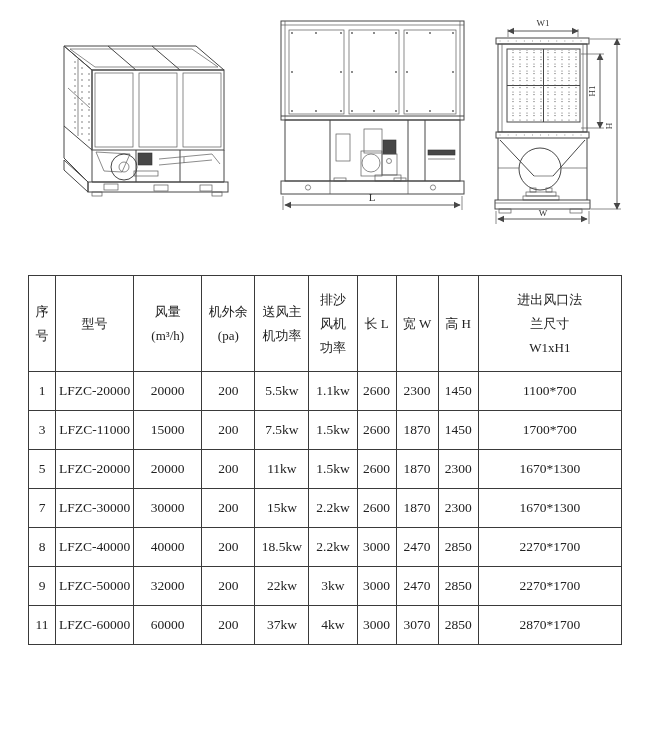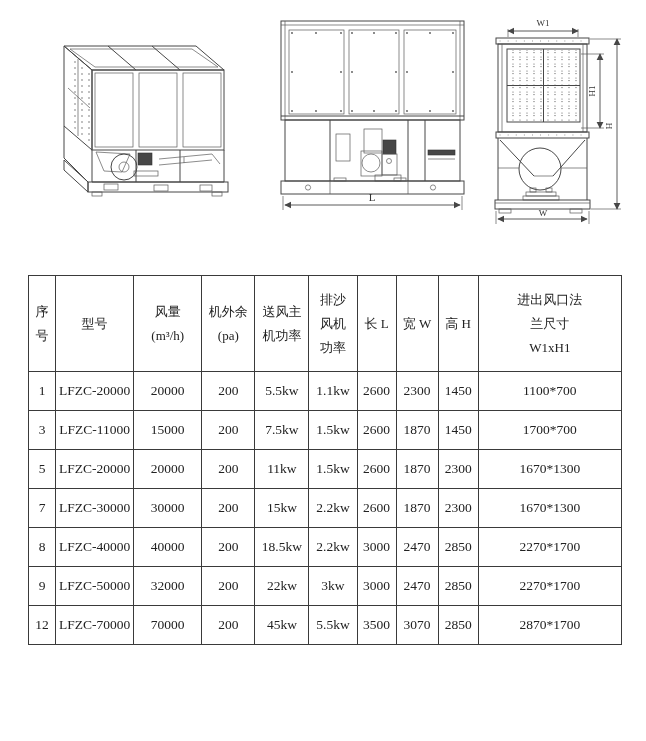--- a/index.html
+++ b/index.html
@@ -380,27 +380,27 @@
             <td>32000</td>
             <td>200</td>
             <td>22kw</td>
             <td>3kw</td>
             <td>3000</td>
             <td>2470</td>
             <td>2850</td>
             <td>2270*1700</td>
           </tr>
           <tr>
-            <td>12</td>
-            <td>LFZC-70000</td>
-            <td>70000</td>
-            <td>200</td>
-            <td>45kw</td>
-            <td>5.5kw</td>
-            <td>3500</td>
+            <td>11</td>
+            <td>LFZC-60000</td>
+            <td>60000</td>
+            <td>200</td>
+            <td>37kw</td>
+            <td>4kw</td>
+            <td>3000</td>
             <td>3070</td>
             <td>2850</td>
             <td>2870*1700</td>
           </tr>
         </tbody>
     </table>
   </div>
 
 </div>
 

